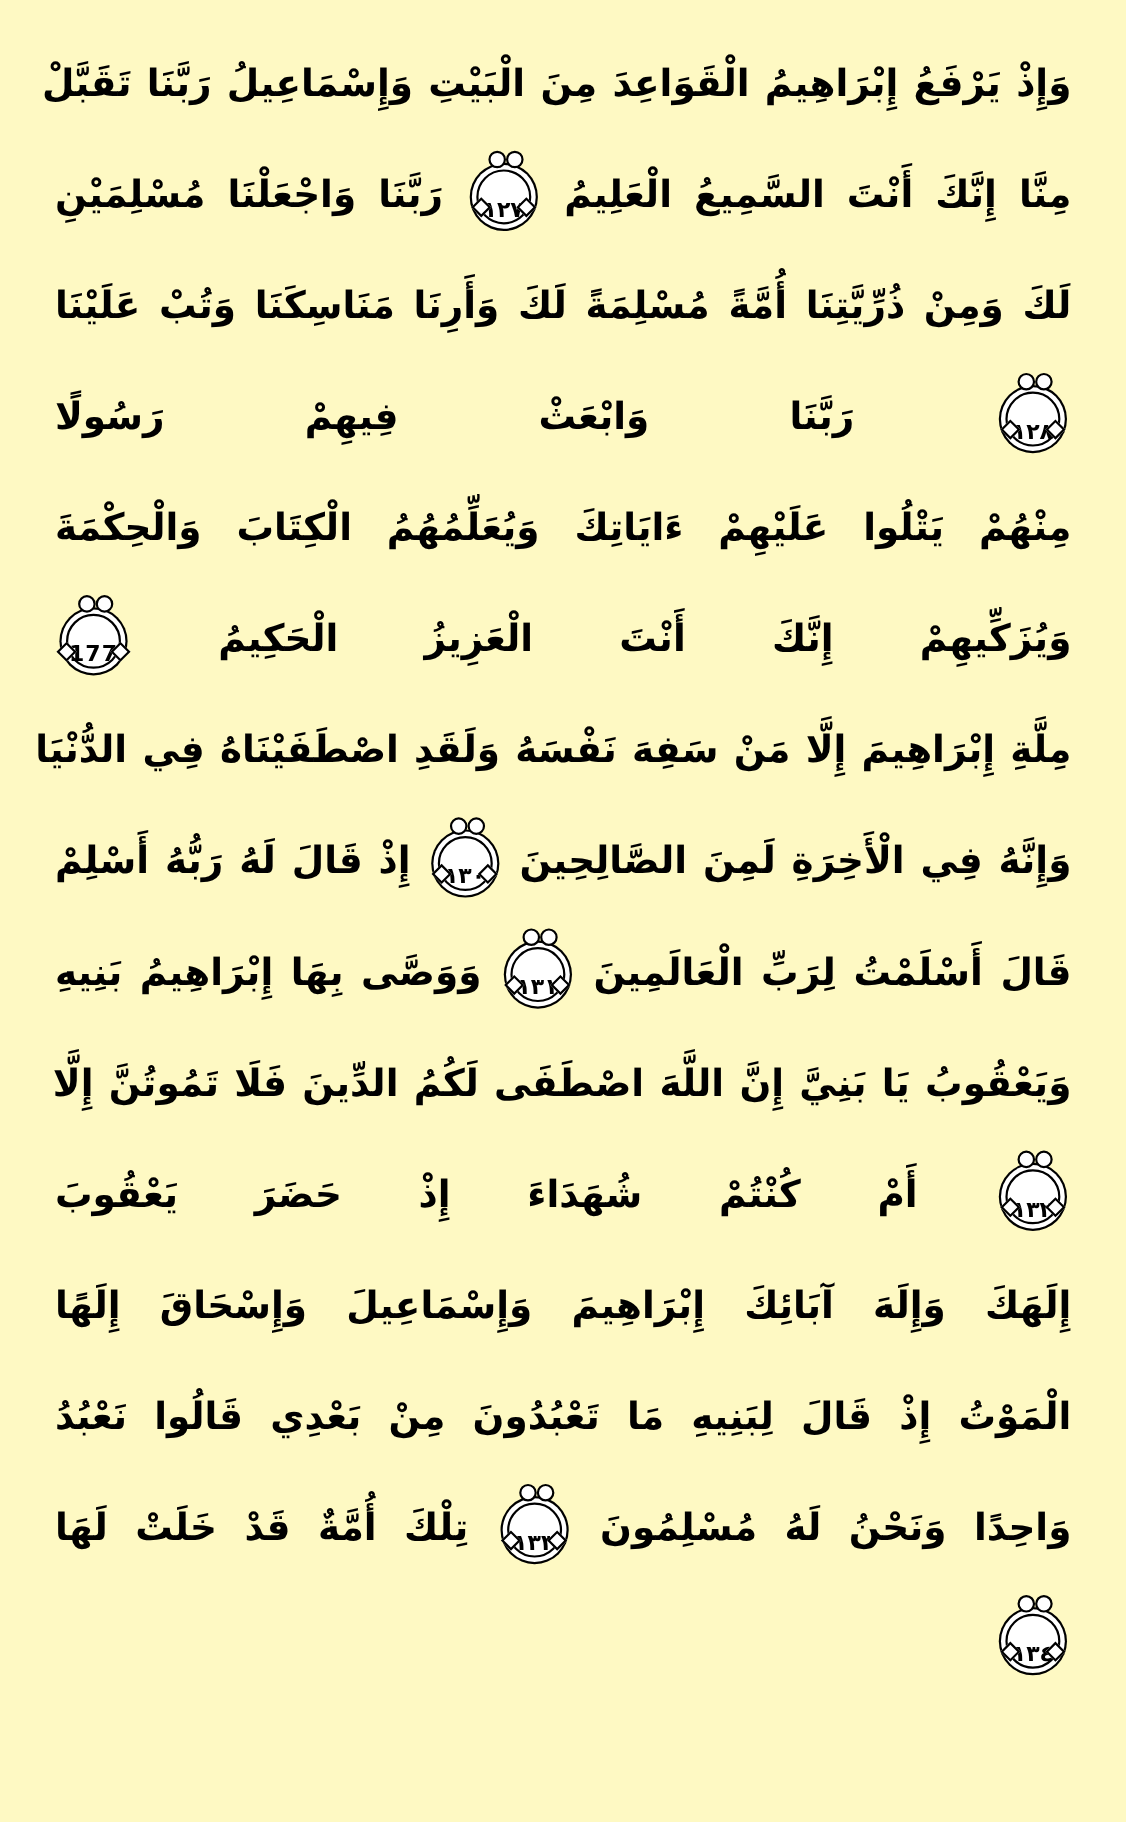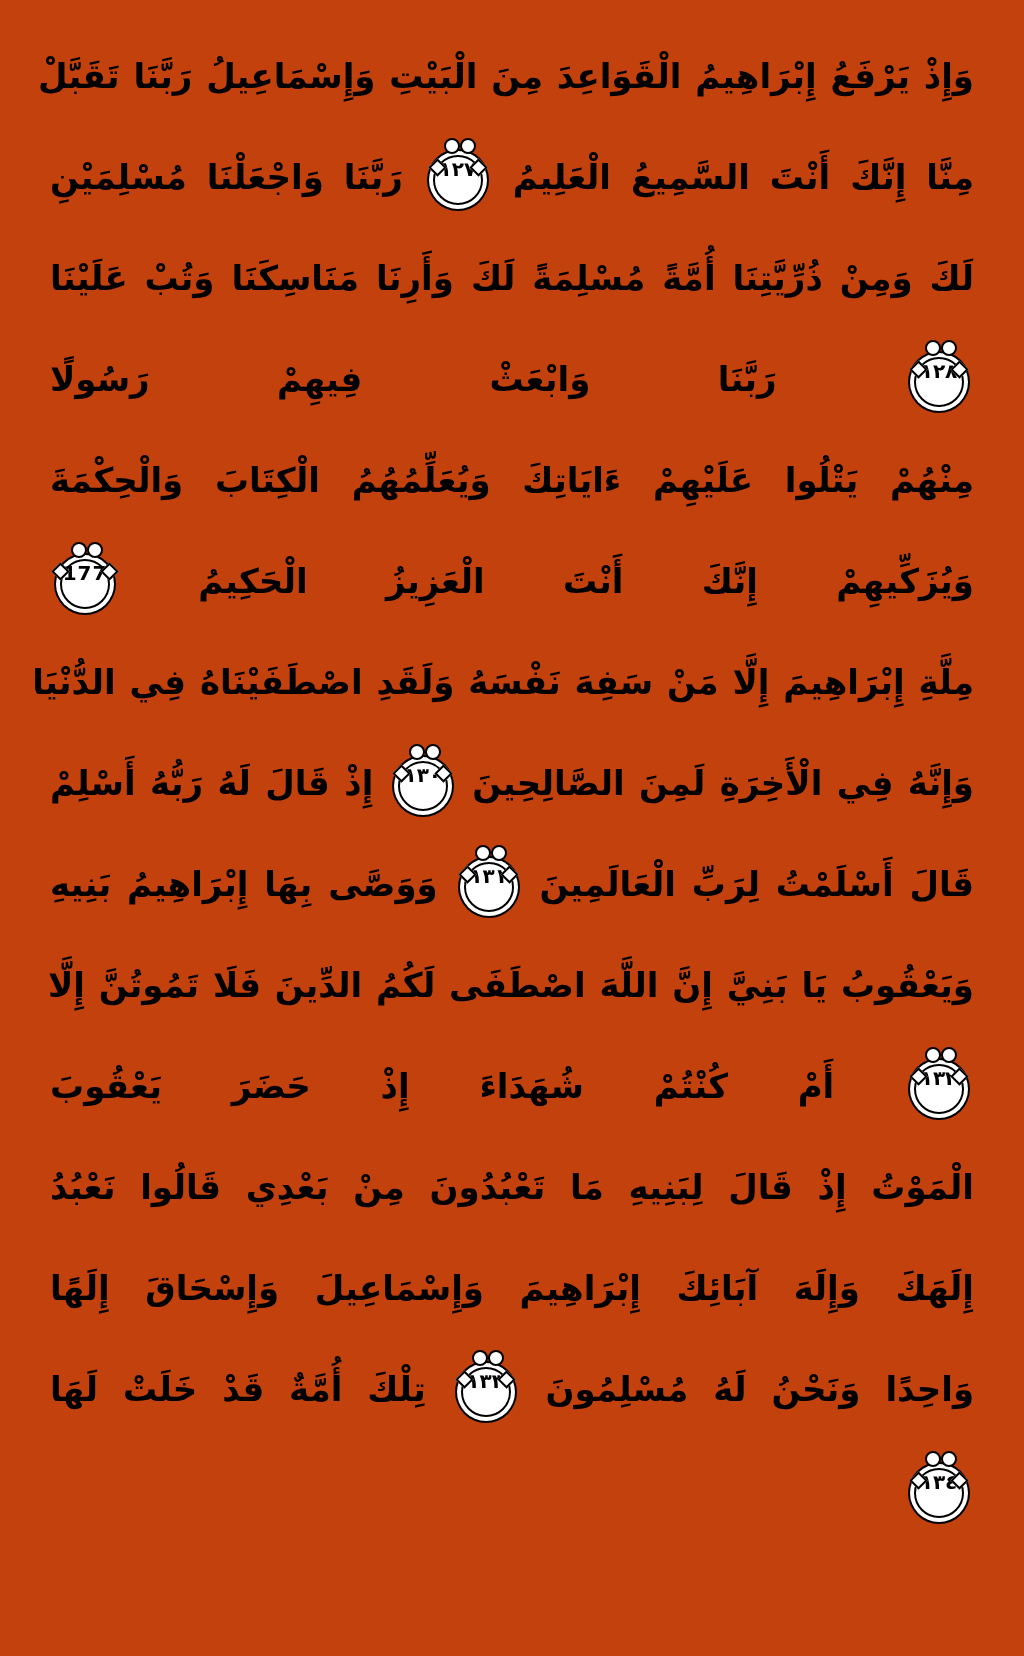--- a/index.html
+++ b/index.html
@@ -12,21 +12,21 @@
     height: 1656px;
     overflow: hidden;
     font-family: "DejaVu Sans", sans-serif;
     color: #000000;
   }
   .page {
     box-sizing: border-box;
     width: 1024px;
     height: 1656px;
     padding: 26px 50px 0 50px;
-    background: #c2410c;
+    background: #fef9c3;
   }
   .mushaf-text {
     direction: rtl;
   }
   .line {
     height: 101px;
     line-height: 101px;
     font-size: 34px;
     font-weight: bold;
     white-space: nowrap;
@@ -34,21 +34,21 @@
     text-align-last: justify;
     -moz-text-align-last: justify;
     letter-spacing: 0px;
     word-spacing: 2px;
     overflow: visible;
   }
   
   .medallion {
     position: relative;
     display: inline-flex;
-    align-items: flex-start;
+    align-items: flex-end;
     justify-content: center;
     width: 46px;
     height: 46px;
     border: 2.5px solid #000;
     border-radius: 50%;
     background: #fff;
     box-shadow: 0 0 0 4px #fff, 0 0 0 6px #000;
     vertical-align: middle;
     margin: 0 10px;
     line-height: normal;
@@ -155,25 +155,25 @@
     </div>
 
     <div class="line">
       <span class="medallion">
           <span class="m-num">١٣٢</span>
         </span>
       <span>أَمْ كُنْتُمْ شُهَدَاءَ إِذْ حَضَرَ يَعْقُوبَ</span>
     </div>
 
     <div class="line">
-      <span>الْمَوْتُ إِذْ قَالَ لِبَنِيهِ مَا تَعْبُدُونَ مِنْ بَعْدِي قَالُوا نَعْبُدُ</span>
+      <span>إِلَهَكَ وَإِلَهَ آبَائِكَ إِبْرَاهِيمَ وَإِسْمَاعِيلَ وَإِسْحَاقَ إِلَهًا</span>
     </div>
 
     <div class="line">
-      <span>إِلَهَكَ وَإِلَهَ آبَائِكَ إِبْرَاهِيمَ وَإِسْمَاعِيلَ وَإِسْحَاقَ إِلَهًا</span>
+      <span>الْمَوْتُ إِذْ قَالَ لِبَنِيهِ مَا تَعْبُدُونَ مِنْ بَعْدِي قَالُوا نَعْبُدُ</span>
     </div>
 
     <div class="line">
       <span>وَاحِدًا وَنَحْنُ لَهُ مُسْلِمُونَ</span>
       <span class="medallion">
           <span class="m-num">١٣٣</span>
         </span>
       <span>تِلْكَ أُمَّةٌ قَدْ خَلَتْ لَهَا</span>
     </div>
 

